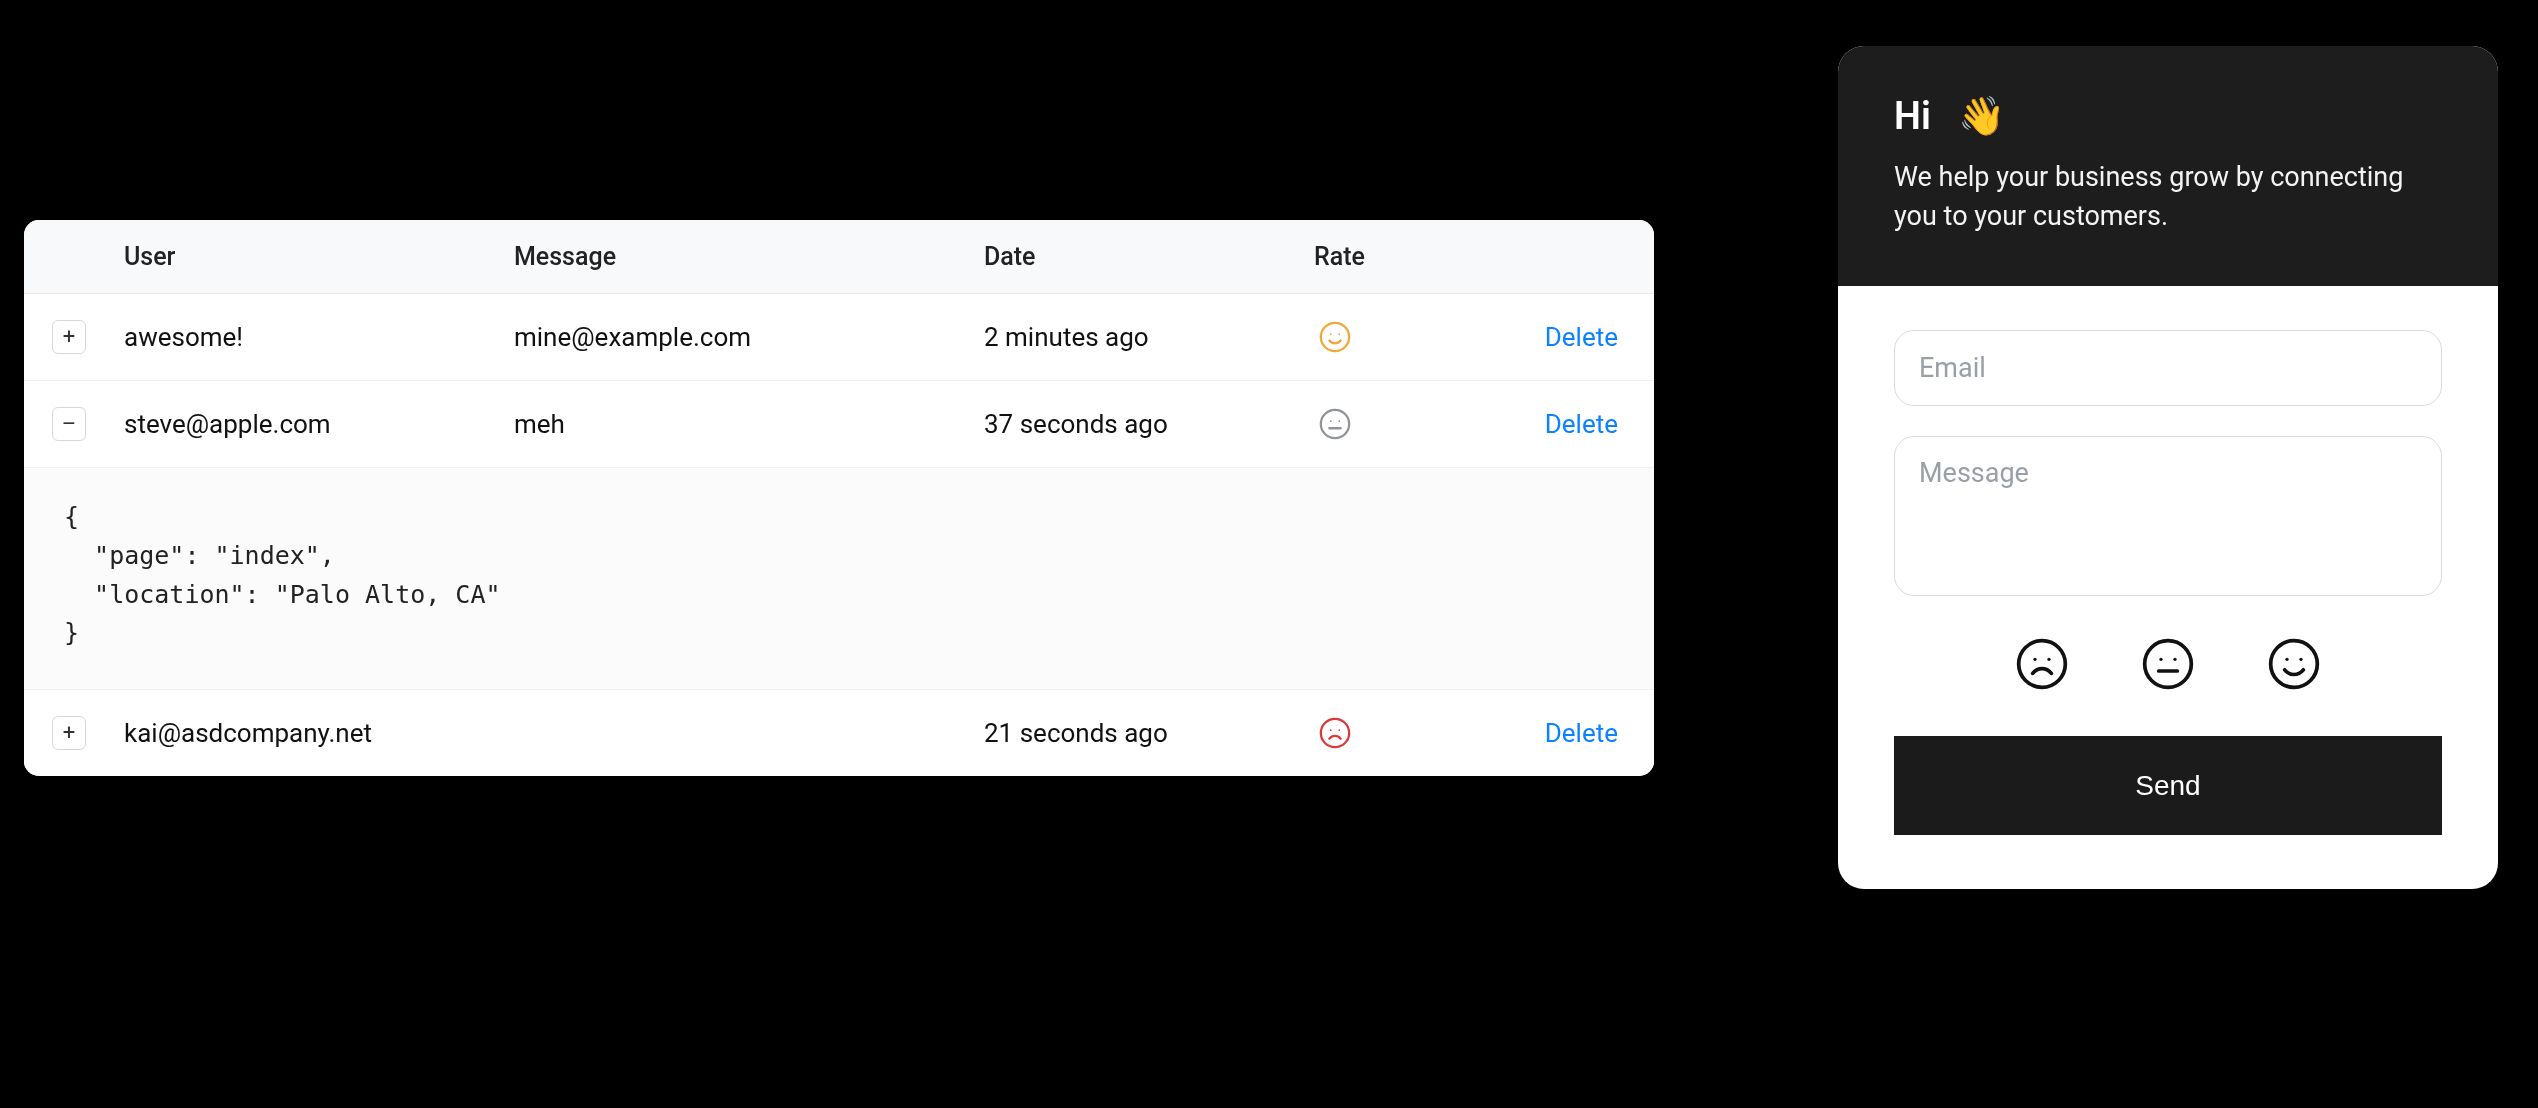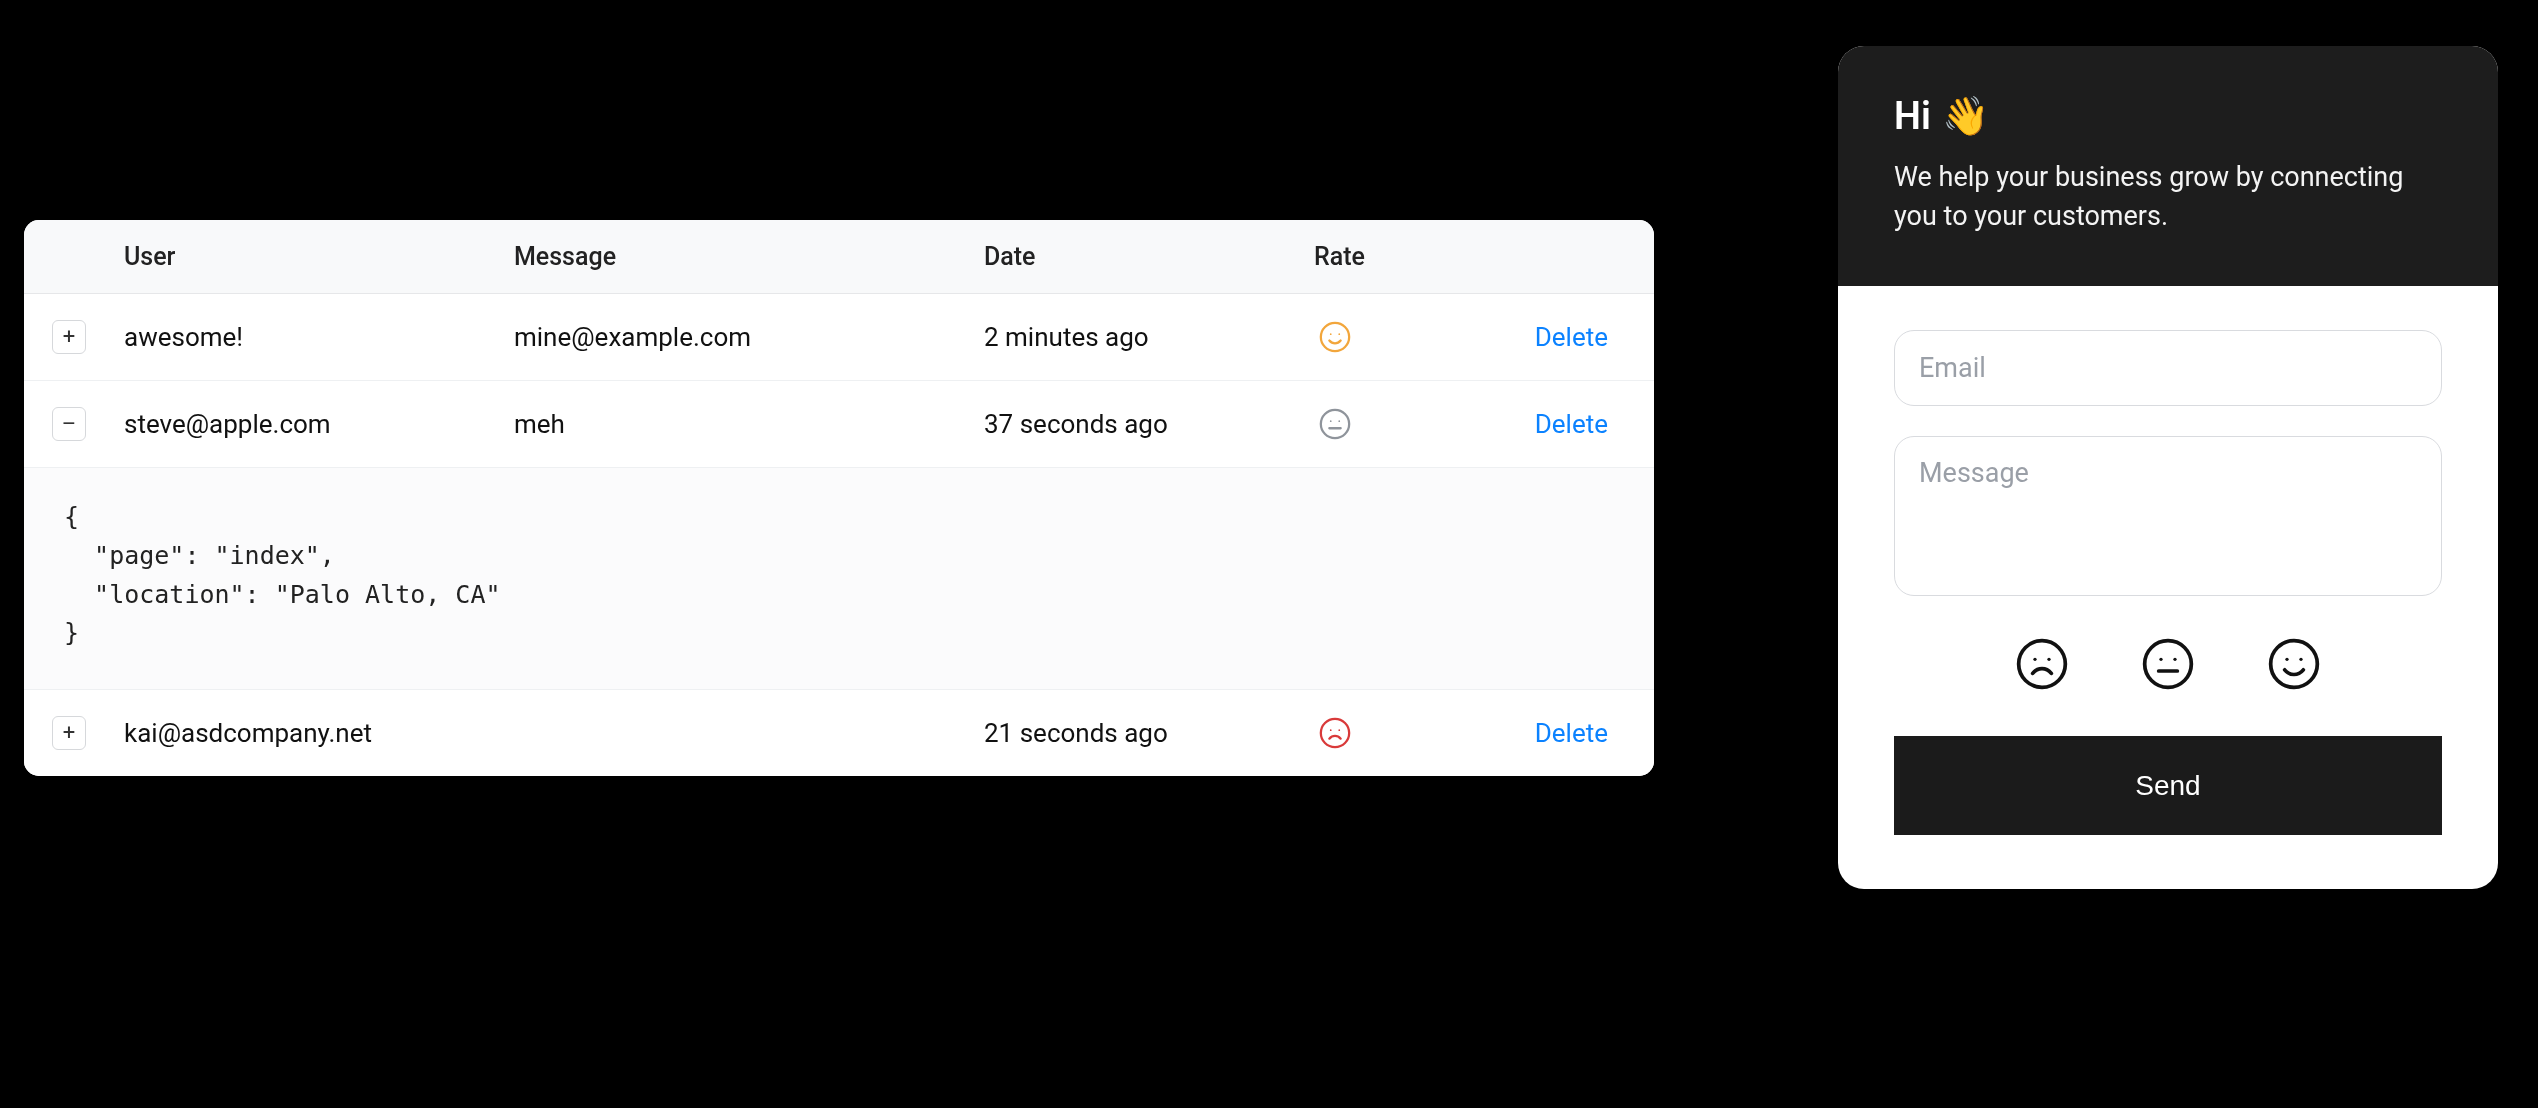--- a/index.html
+++ b/index.html
@@ -51,21 +51,21 @@
     font-size: 26px;
     color: #111;
     display: flex;
     align-items: center;
   }
   .td.expander-cell {
     padding-left: 28px;
     padding-right: 0;
   }
   .td.rate-cell { justify-content: flex-start; padding-left: 4px; }
-  .td.actions-cell { justify-content: flex-end; padding-right: 46px; }
+  .td.actions-cell { justify-content: flex-end; padding-right: 36px; }
 
   .expander-btn {
     width: 34px;
     height: 34px;
     border: 1px solid #d6d8db;
     border-radius: 6px;
     background: #fff;
     display: flex;
     align-items: center;
     justify-content: center;
@@ -111,21 +111,21 @@
   .widget-header {
     background: #1d1d1d;
     color: #fff;
     padding: 48px 56px 50px 56px;
   }
   .widget-title {
     font-size: 38px;
     font-weight: 600;
     display: flex;
     align-items: center;
-    gap: 12px;
+    gap: 28px;
   }
   .widget-sub {
     margin-top: 20px;
     font-size: 27px;
     line-height: 1.45;
     color: #f3f3f3;
     max-width: 520px;
   }
 
   .widget-body {

